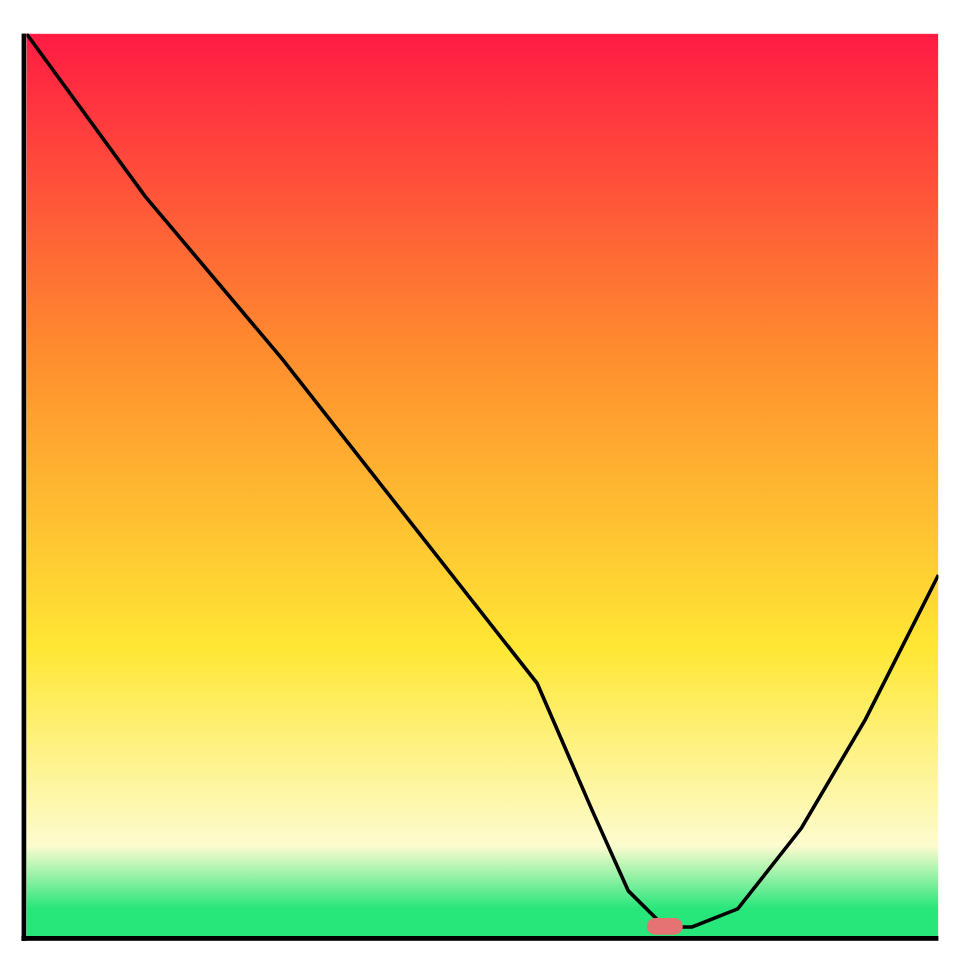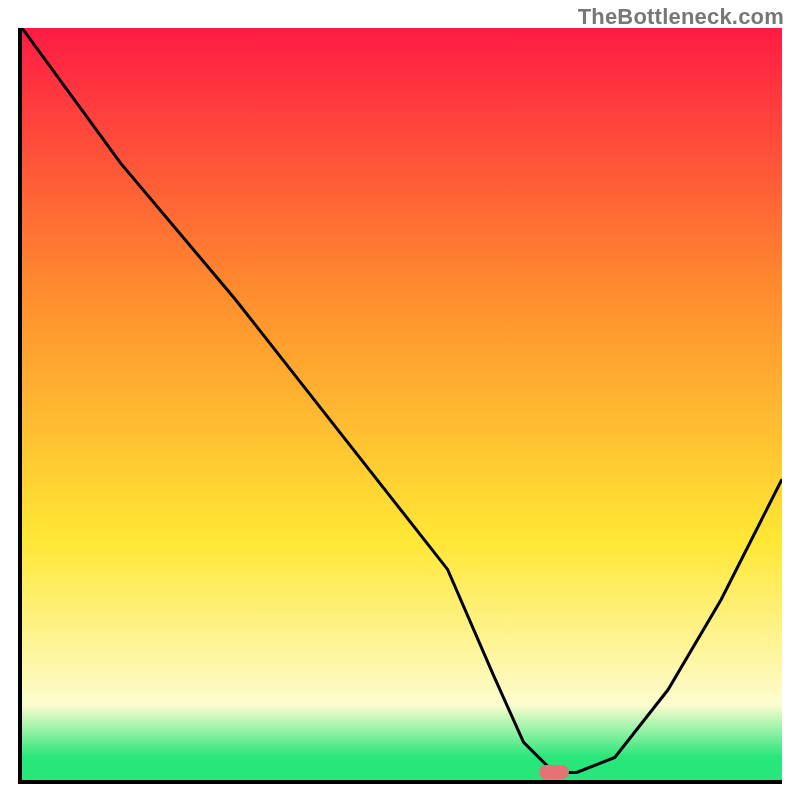--- a/index.html
+++ b/index.html
@@ -44,21 +44,20 @@
     width: 30px;
     height: 14px;
     border-radius: 7px;
     background: #e57373;
   }
 </style>
 </head>
 <body>
 
 <div class="wrap">
-  <div class="watermark">TheBottleneck.com</div>
 
   <div class="plot">
     <svg id="chart-svg" width="760" height="752" viewBox="0 0 760 752" preserveAspectRatio="none">
       <defs>
         <linearGradient id="bg-grad" x1="0" y1="0" x2="0" y2="1">
             <stop offset="0%" stop-color="#ff1b44"></stop>
             <stop offset="35%" stop-color="#ff8c2e"></stop>
             <stop offset="68%" stop-color="#ffe734"></stop>
             <stop offset="90%" stop-color="#fdfccf"></stop>
             <stop offset="97%" stop-color="#27e67a"></stop>

